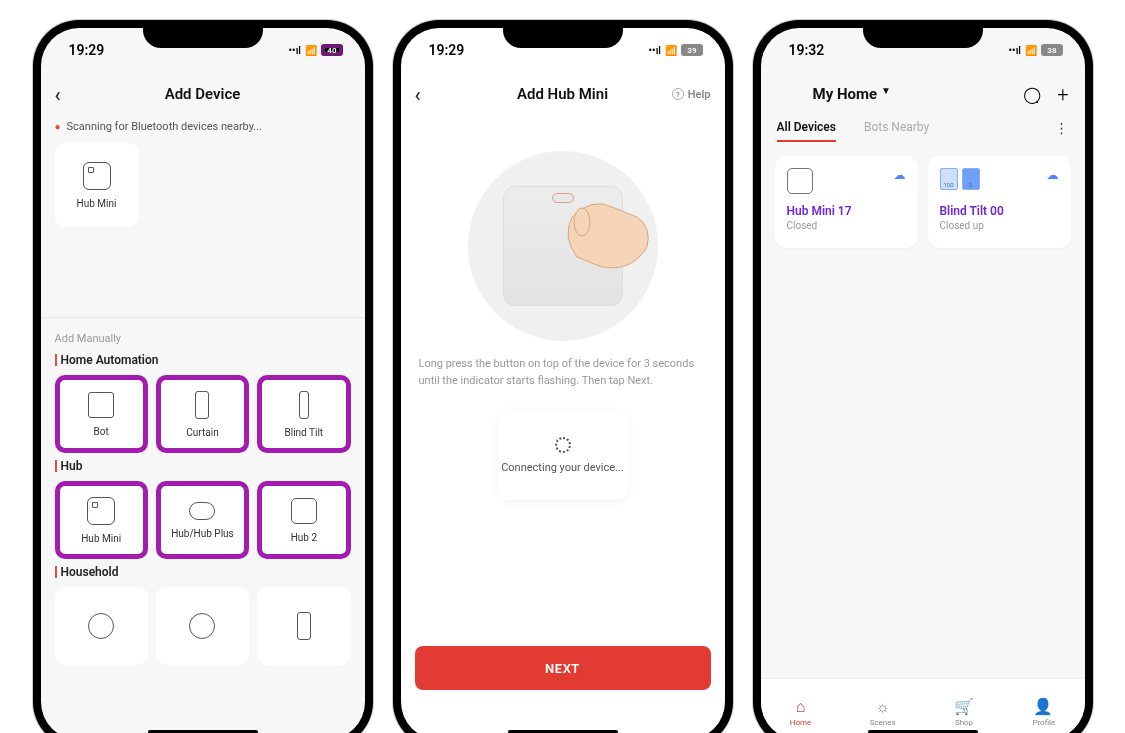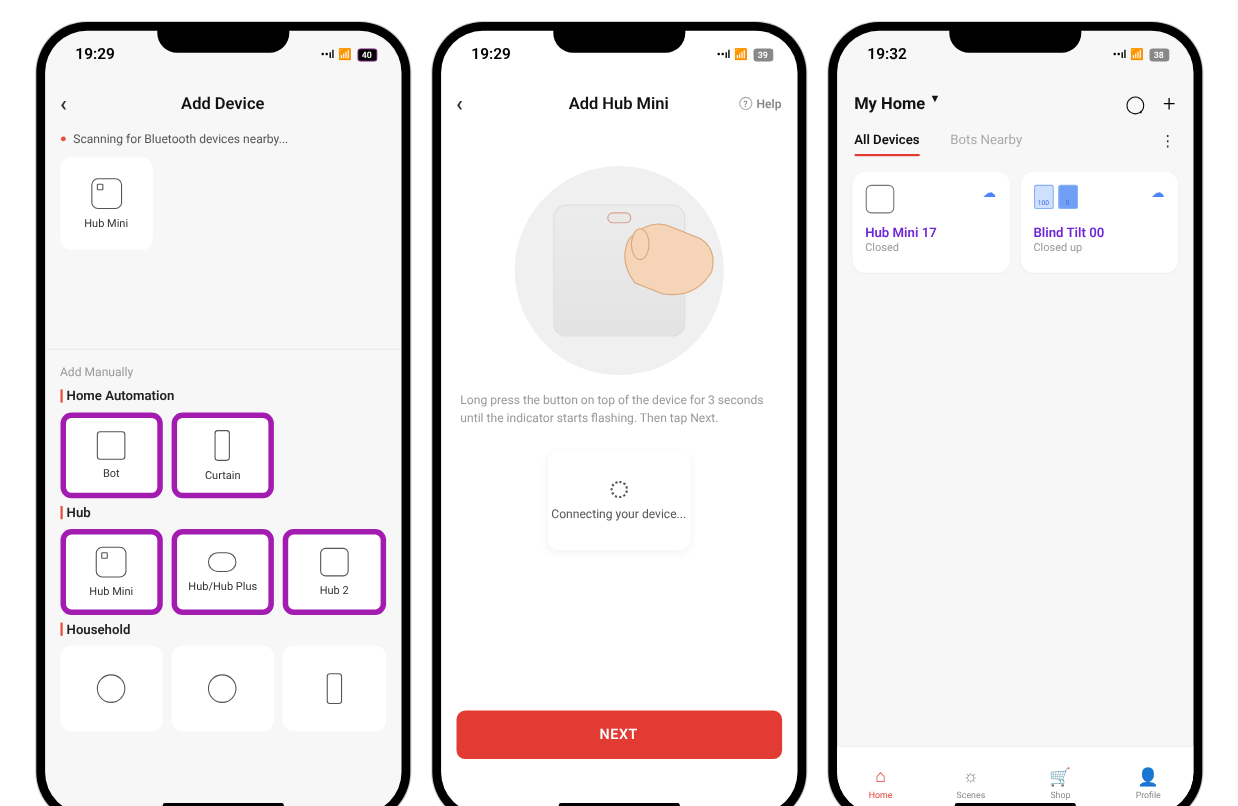--- a/index.html
+++ b/index.html
@@ -48,21 +48,21 @@
     display: flex;
     justify-content: space-between;
     align-items: center;
     padding: 0 22px 0 28px;
     font-size: 14px;
     font-weight: 600;
     color: #000;
   }
   .status-right { display: flex; align-items: center; gap: 4px; font-size: 10px; }
   .battery-box {
-    border: 1px solid #701a75;
+    border: 4px solid #701a75;
     border-radius: 3px;
     padding: 0 2px;
     height: 12px;
     min-width: 18px;
     font-size: 8px;
     font-weight: 600;
     display: flex;
     align-items: center;
     justify-content: center;
     background: #000;
@@ -256,21 +256,21 @@
     letter-spacing: 0.5px;
   }
   
   .home-header {
     height: 44px;
     display: flex;
     align-items: center;
     justify-content: space-between;
     padding: 0 16px;
   }
-  .home-title { font-size: 15px; font-weight: 700; color: #111; display: flex; align-items: flex-start; gap: 4px; }
+  .home-title { font-size: 15px; font-weight: 700; color: #111; display: flex; align-items: flex-start; gap: 4px; margin-left: 36px; }
   .home-actions { display: flex; gap: 16px; align-items: center; }
   .tabs { display: flex; gap: 28px; padding: 0 16px; margin-top: 4px; font-size: 12px; }
   .tab { color: #aaa; padding-bottom: 6px; }
   .tab.active { color: #111; font-weight: 600; border-bottom: 2px solid #e23b33; }
   .more-dots { font-size: 14px; color: #333; margin-left: auto; }
   .device-grid {
     display: grid;
     grid-template-columns: 1fr 1fr;
     gap: 10px;
     padding: 14px;
@@ -391,20 +391,24 @@
       </div>
       <div class="grid3">
         <div class="dev-card">
           <div class="generic-icon" style="border-radius:3px;"></div>
           <span>Bot</span>
         </div>
         <div class="dev-card">
           <div class="tall-icon"></div>
           <span>Curtain</span>
         </div>
+        <div class="dev-card">
+          <div class="tall-icon" style="width:10px;"></div>
+          <span>Blind Tilt</span>
+        </div>
       </div>
 
       <div class="cat-title">
         <span class="red-bar"></span>
         <span>Hub</span>
       </div>
       <div class="grid3">
         <div class="dev-card">
           <div class="hub-icon"></div>
           <span>Hub Mini</span>

